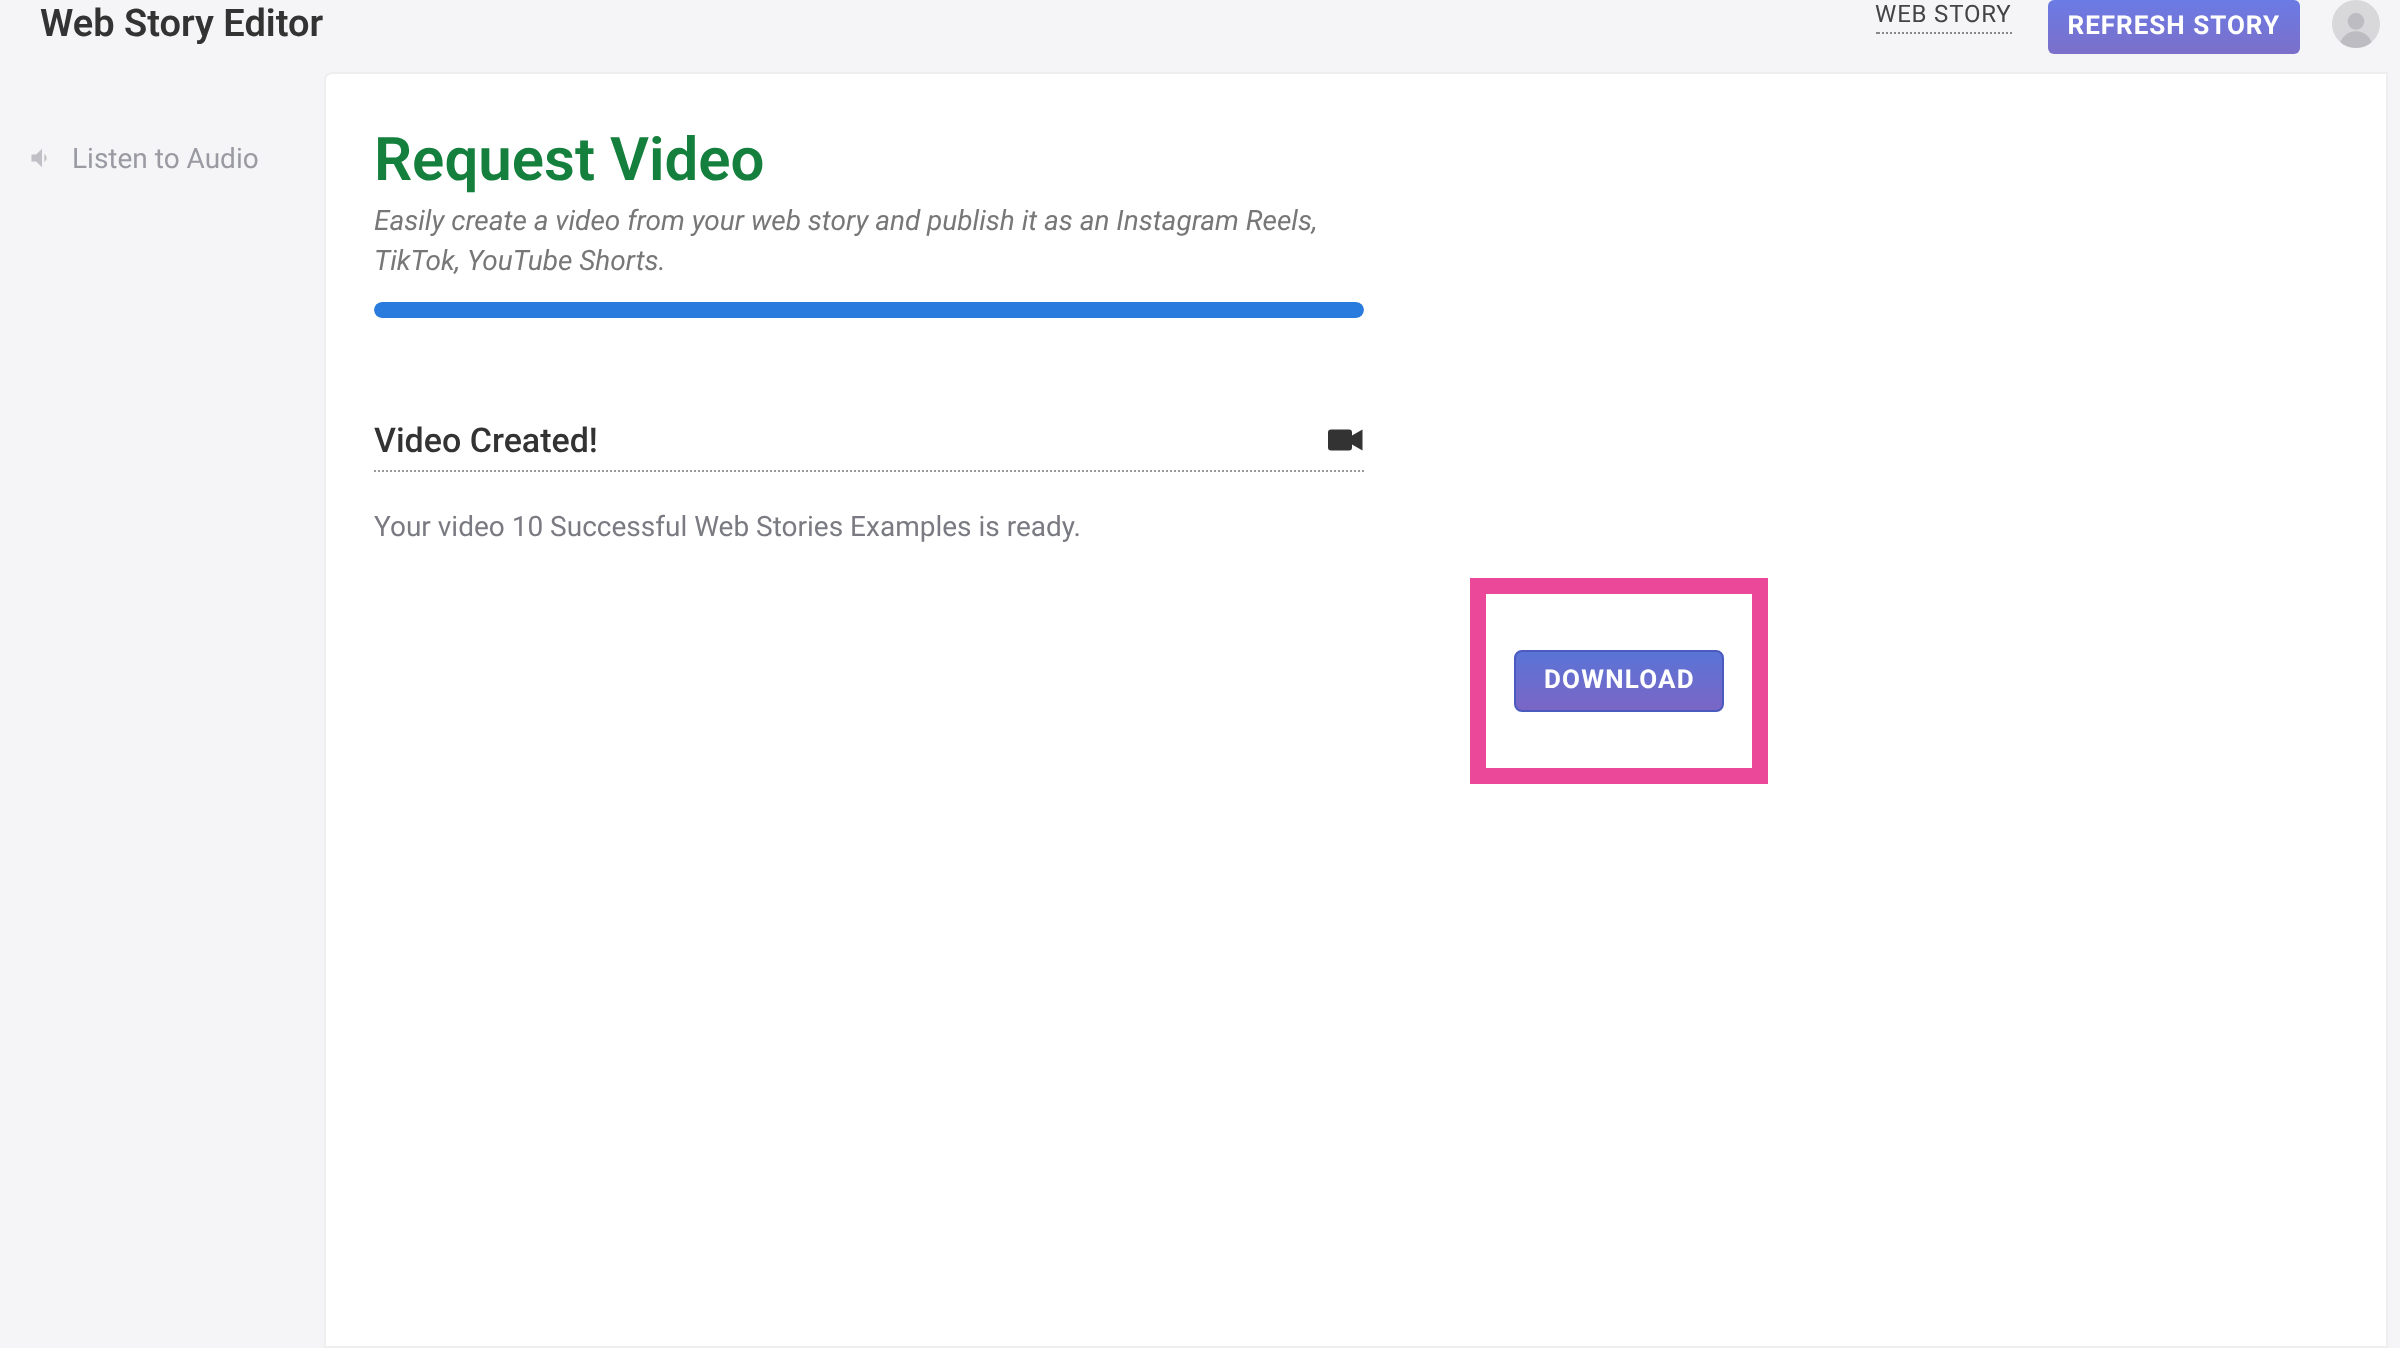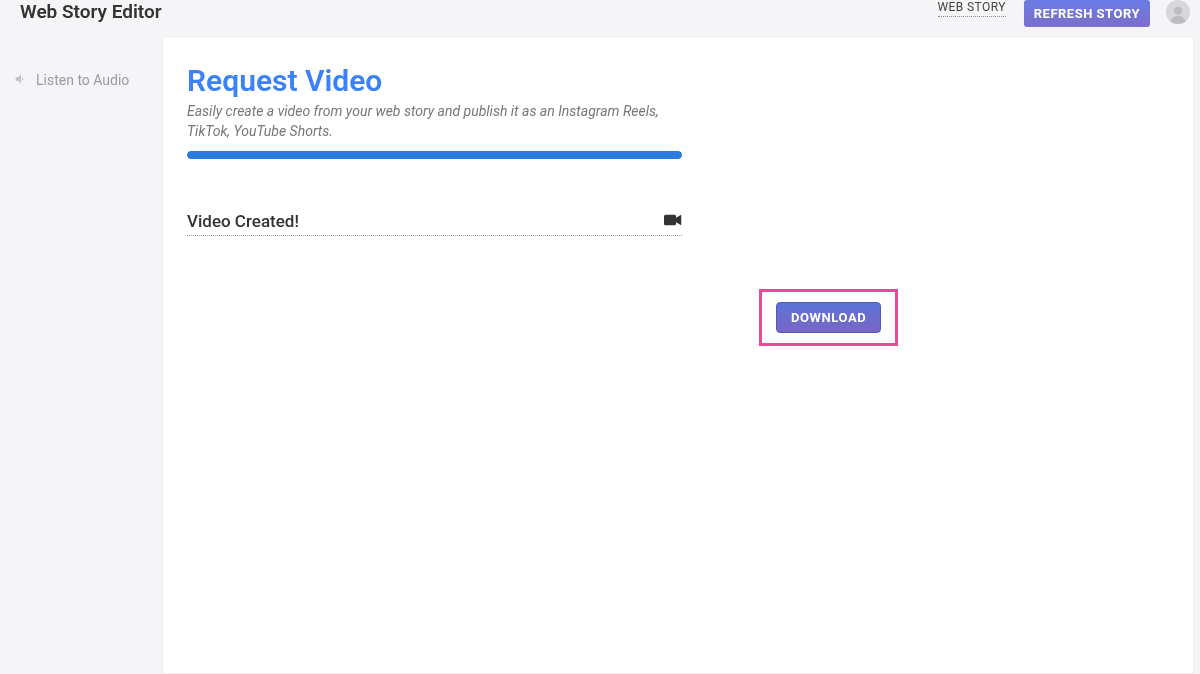--- a/index.html
+++ b/index.html
@@ -93,21 +93,21 @@
     border-top-left-radius: 4px;
     border: 1px solid #eee;
     padding: 26px 24px;
     margin-right: 6px;
     position: relative;
     overflow: hidden;
   }
   .page-heading {
     font-size: 30px;
     font-weight: 600;
-    color: #3b82f6;
+    color: #15803d;
     margin-bottom: 4px;
   }
   .page-sub {
     font-style: italic;
     font-size: 14px;
     color: #777;
     line-height: 1.4;
     max-width: 480px;
   }
   .progress {
@@ -145,24 +145,24 @@
 
   .status-lines {
     margin-top: 18px;
     font-size: 14px;
     color: #7a7a82;
     line-height: 1.55;
   }
 
   .download-wrap {
     position: absolute;
-    left: 596px;
+    left: 572px;
     top: 252px;
-    border: 3px solid #ec4899;
-    padding: 10px 14px;
+    border: 8px solid #ec4899;
+    padding: 28px 14px;
   }
   .download-btn {
     background: linear-gradient(180deg, #5a74d6, #7a66c5);
     color: #fff;
     border: 1px solid #4a5abf;
     border-radius: 4px;
     padding: 7px 14px;
     font-size: 13px;
     font-weight: 700;
     letter-spacing: 0.6px;
@@ -210,20 +210,21 @@
       <div class="section-title">Video Created!</div>
       <span class="cam-icon">
         <svg viewBox="0 0 24 16">
             <rect x="0" y="1" width="16" height="14" rx="2"></rect>
             <path d="M16 5l7-4v14l-7-4z"></path>
           </svg>
       </span>
     </div>
 
     <div class="status-lines">
+      <div>Your video 10 Successful Web Stories Examples is ready.</div>
     </div>
 
     <div class="download-wrap">
       <button class="download-btn">DOWNLOAD</button>
     </div>
 
   </div>
 </div>
 
 </body></html>

